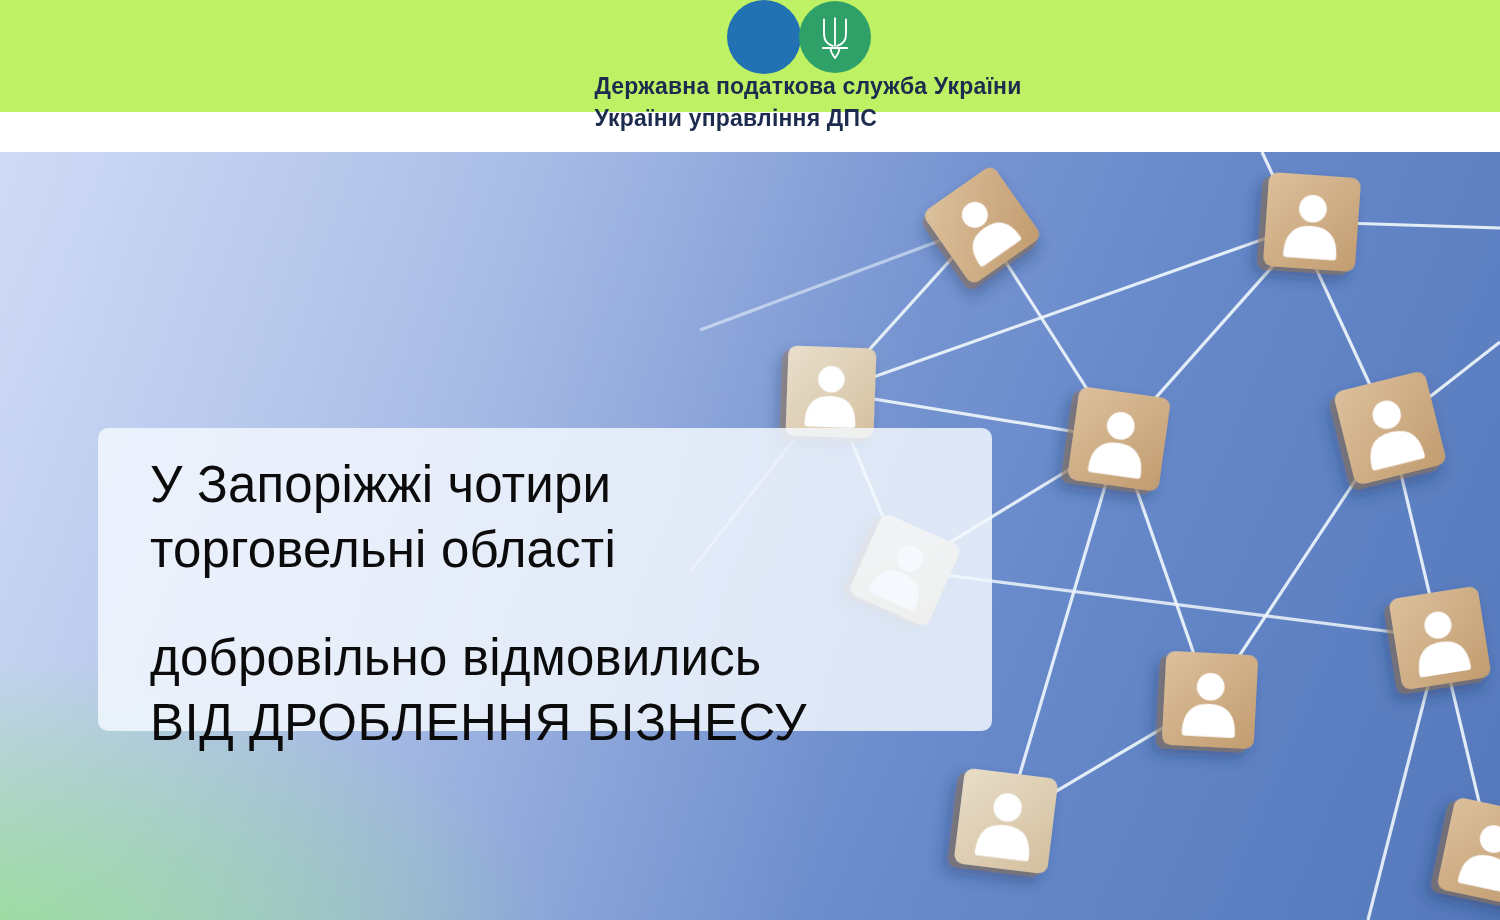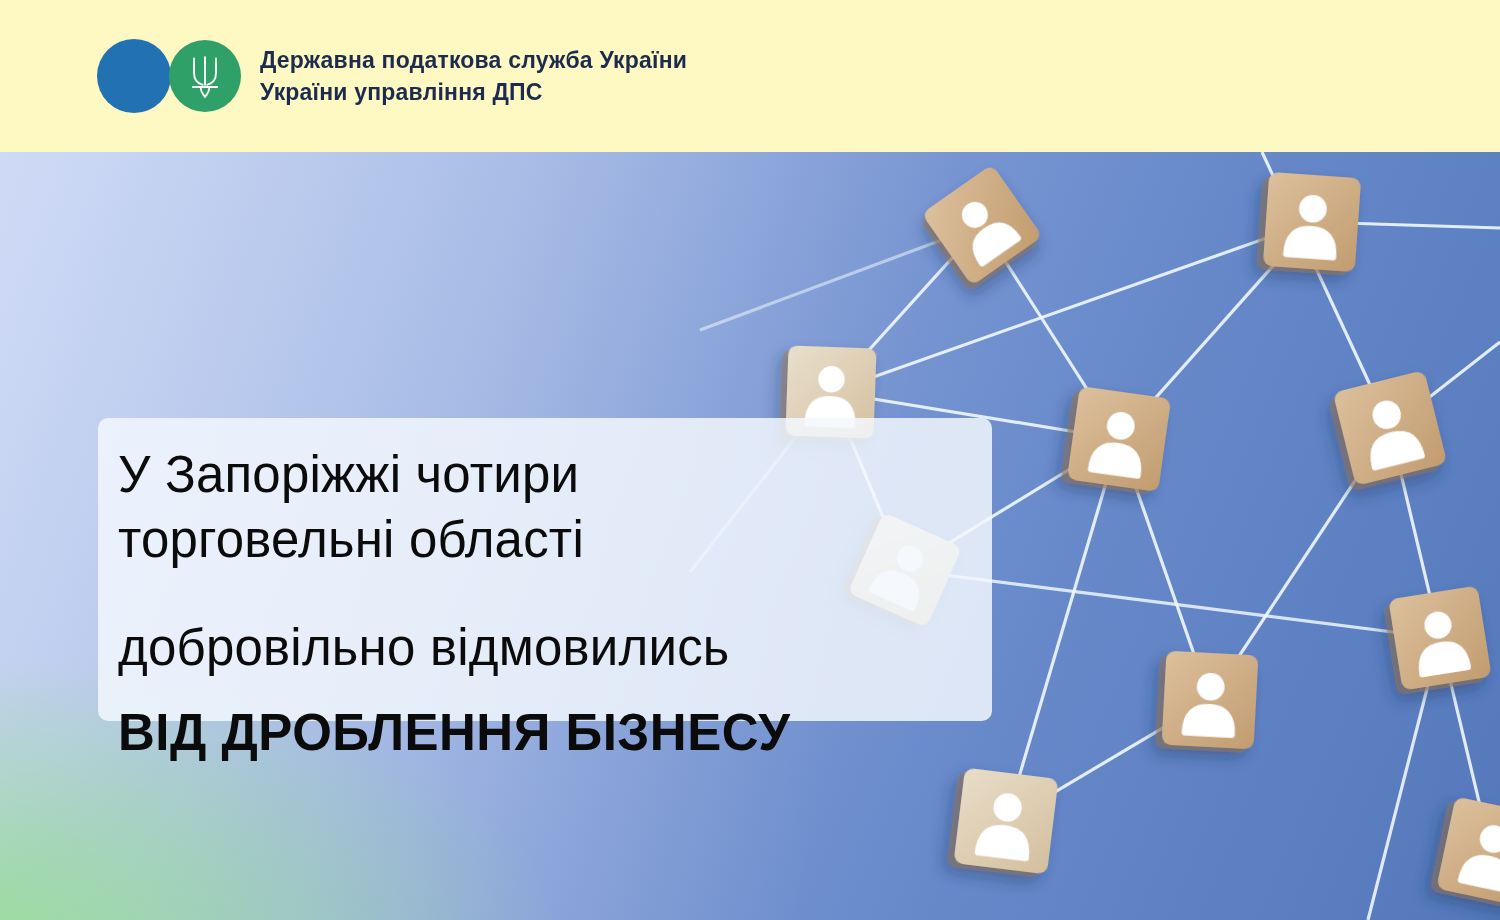--- a/index.html
+++ b/index.html
@@ -2,22 +2,22 @@
 <html><head>
 <meta charset="utf-8">
 <style>
   html,body{margin:0;padding:0;background:#e8e8e8;}
   .stage{
     position:relative;width:1500px;height:920px;overflow:hidden;
     font-family:"Liberation Sans","DejaVu Sans",sans-serif;background:#fff;
   }
   
   .header{
-    position:absolute;left:0;top:0;width:1500px;height:152px;background:#fef9c3;
-    display:flex;align-items:center;box-sizing:border-box;padding-left:97px;
+    position:absolute;left:0;top:0;width:1500px;height:112px;background:#bef264;
+    display:flex;align-items:center;box-sizing:border-box;padding-left:97px;flex-direction:column;
   }
   .logo{display:flex;align-items:center;}
   .circle{border-radius:50%;display:inline-flex;align-items:center;justify-content:center;}
   .circle.blue{width:74px;height:74px;}
   .circle.green{width:72px;height:72px;margin-left:-2px;}
   .org{margin-left:19px;}
   .org-line{font-weight:700;letter-spacing:.2px;}
   .org-line1{font-size:23px;line-height:24px;margin-bottom:9px;}
   .org-line2,.org-line3{font-size:23px;line-height:23px;}
   
@@ -27,26 +27,26 @@
   }
   .photo svg.net{position:absolute;left:0;top:0;width:100%;height:100%;display:block;}
   .overlay{
     position:absolute;left:0;top:0;width:100%;height:100%;pointer-events:none;
     background:
       radial-gradient(56% 52% at -3% 103%, rgba(147,224,138,0.85), rgba(147,224,138,0) 72%),
       linear-gradient(102deg, rgba(240,246,255,0.40) 0%, rgba(240,246,255,0.22) 32%, rgba(240,246,255,0) 58%);
   }
   
   .headline-box{
-    position:absolute;left:98px;top:266px;width:894px;height:303px;box-sizing:border-box;
+    position:absolute;left:98px;top:276px;width:894px;height:303px;box-sizing:border-box;
     background:rgba(243,248,254,0.84);border-radius:10px;
-    padding:24px 36px 0 20px;
+    padding:24px 36px 0 52px;
   }
   .hl{font-size:51px;line-height:65px;font-weight:500;color:#0b0b0c;letter-spacing:.2px;white-space:nowrap;}
-  .hl-bold{font-weight:700;letter-spacing:.5px;margin-top:20px;}
+  .hl-bold{font-weight:400;letter-spacing:.5px;}
 </style>
 </head>
 <body>
 
 <div class="stage">
 
   <header class="header">
     <div class="logo">
       <span class="circle blue" style="background: rgb(34, 113, 179);"></span>
       <span class="circle green" style="background: rgb(47, 161, 104);">

